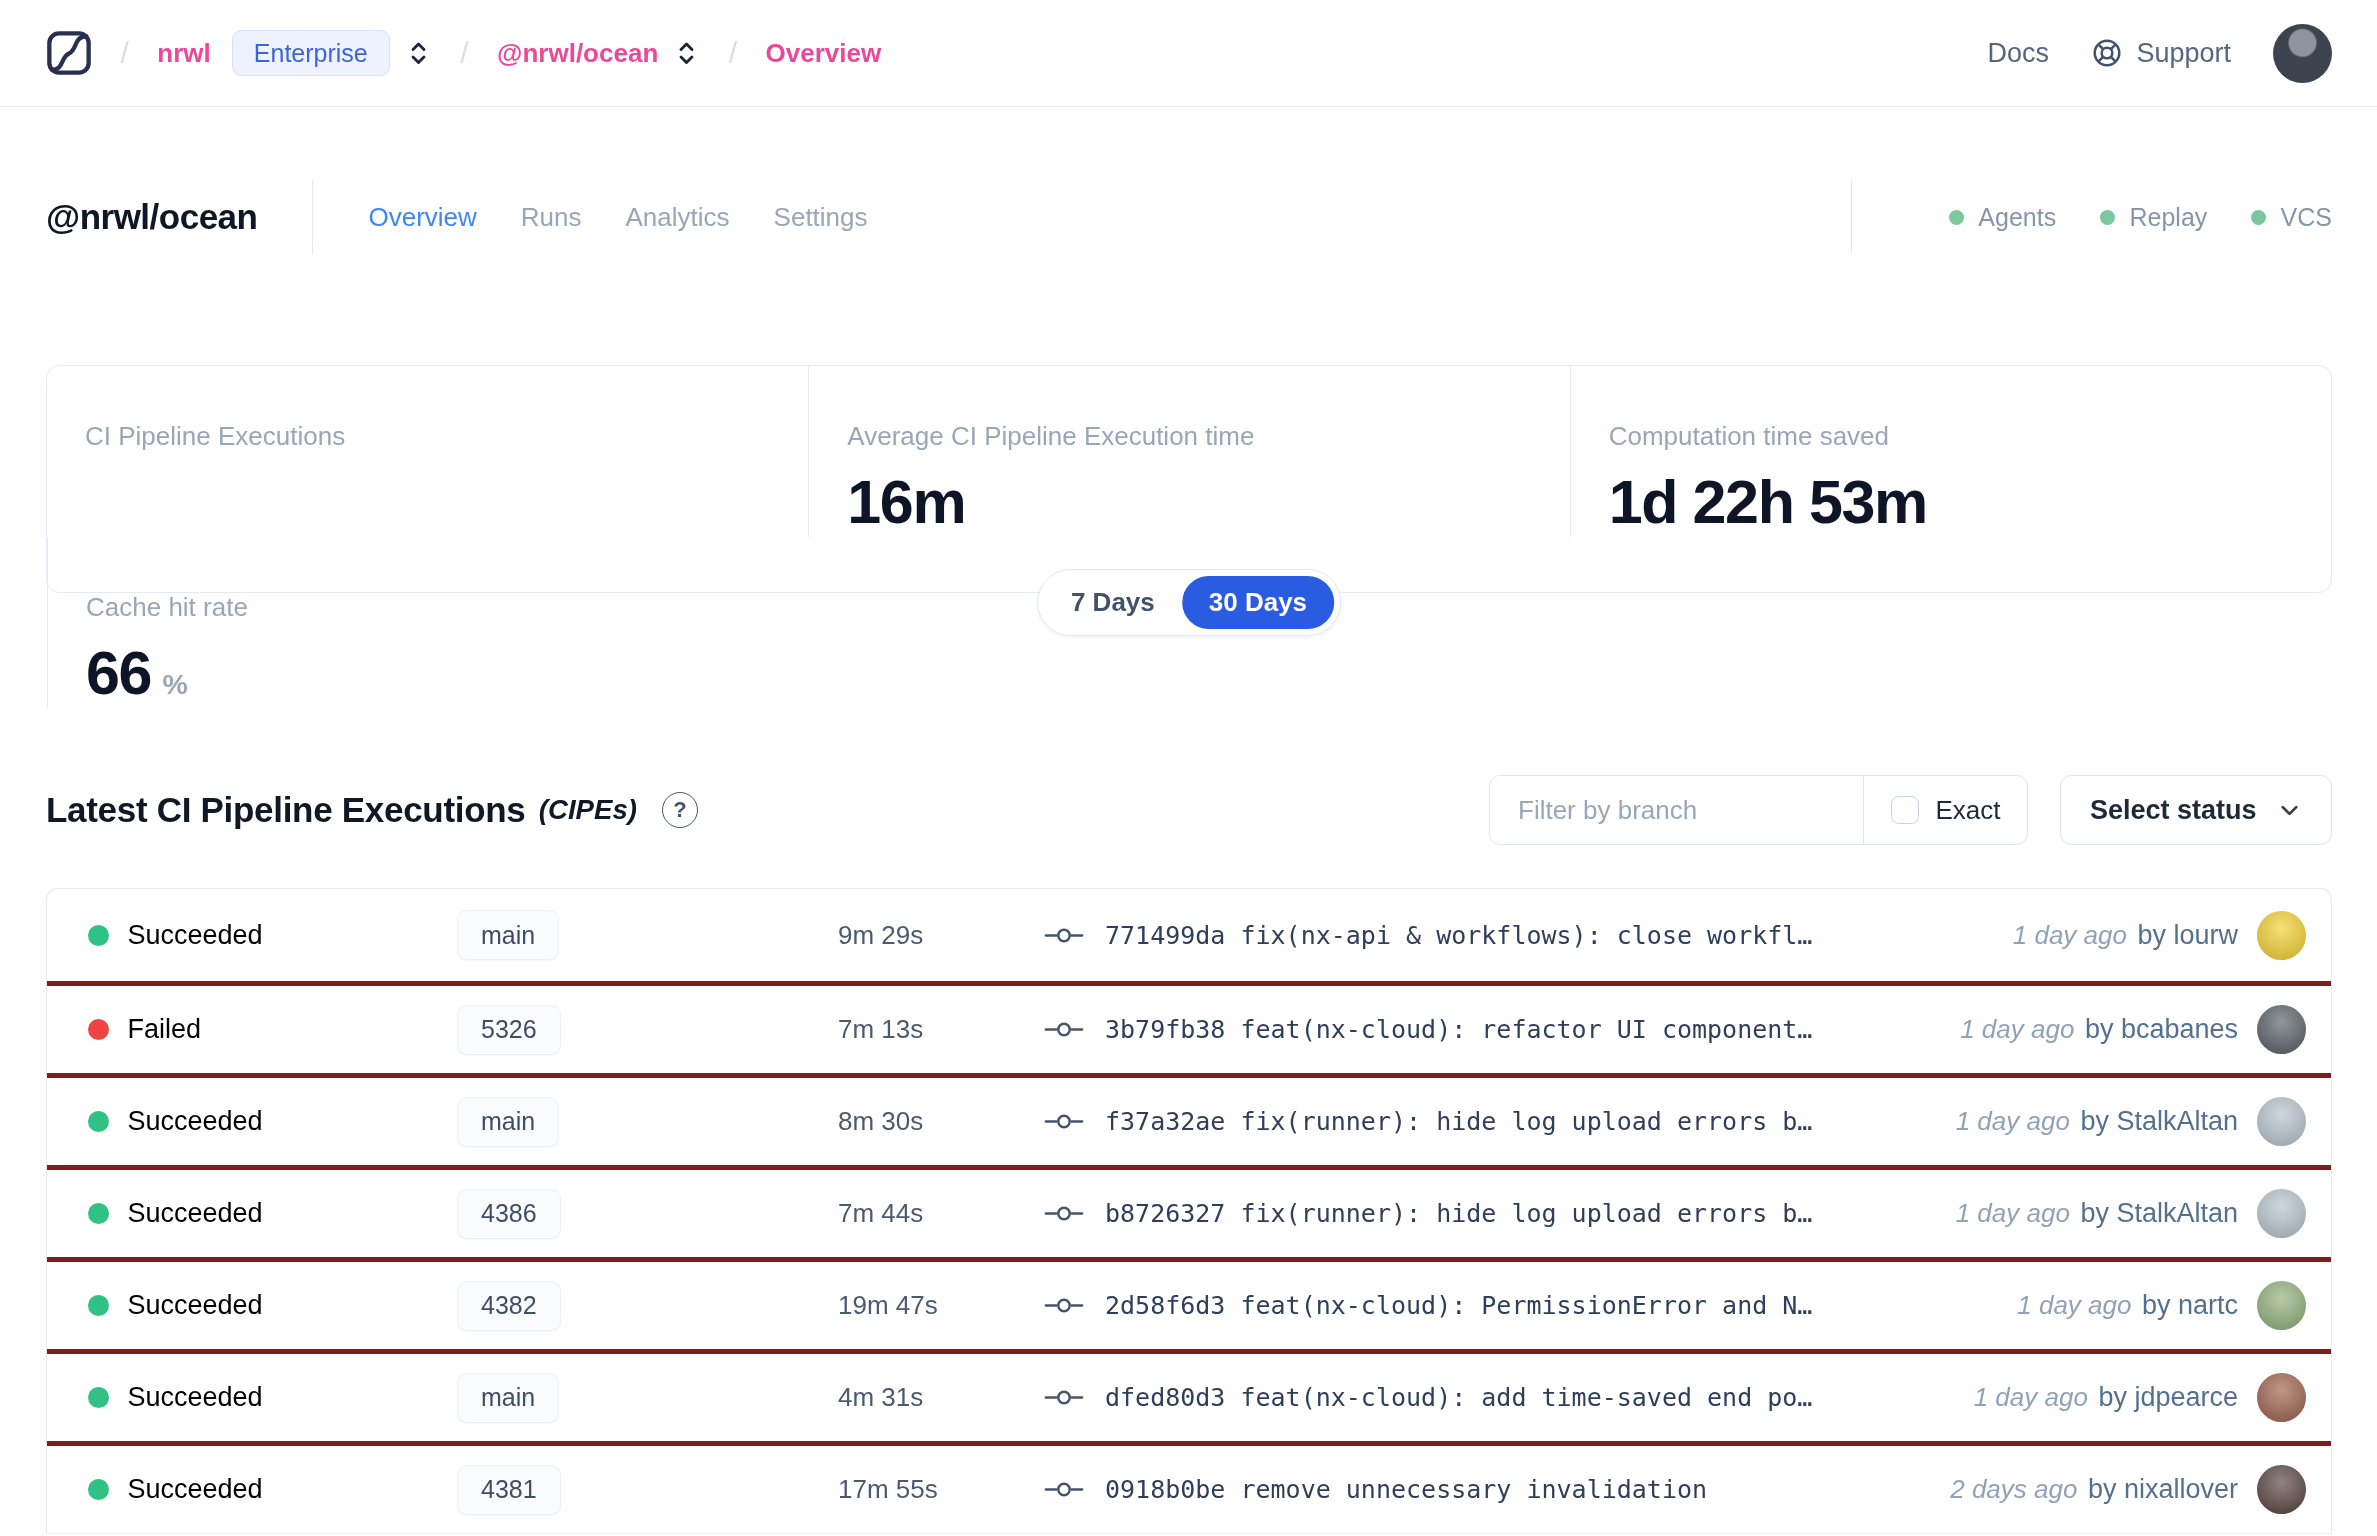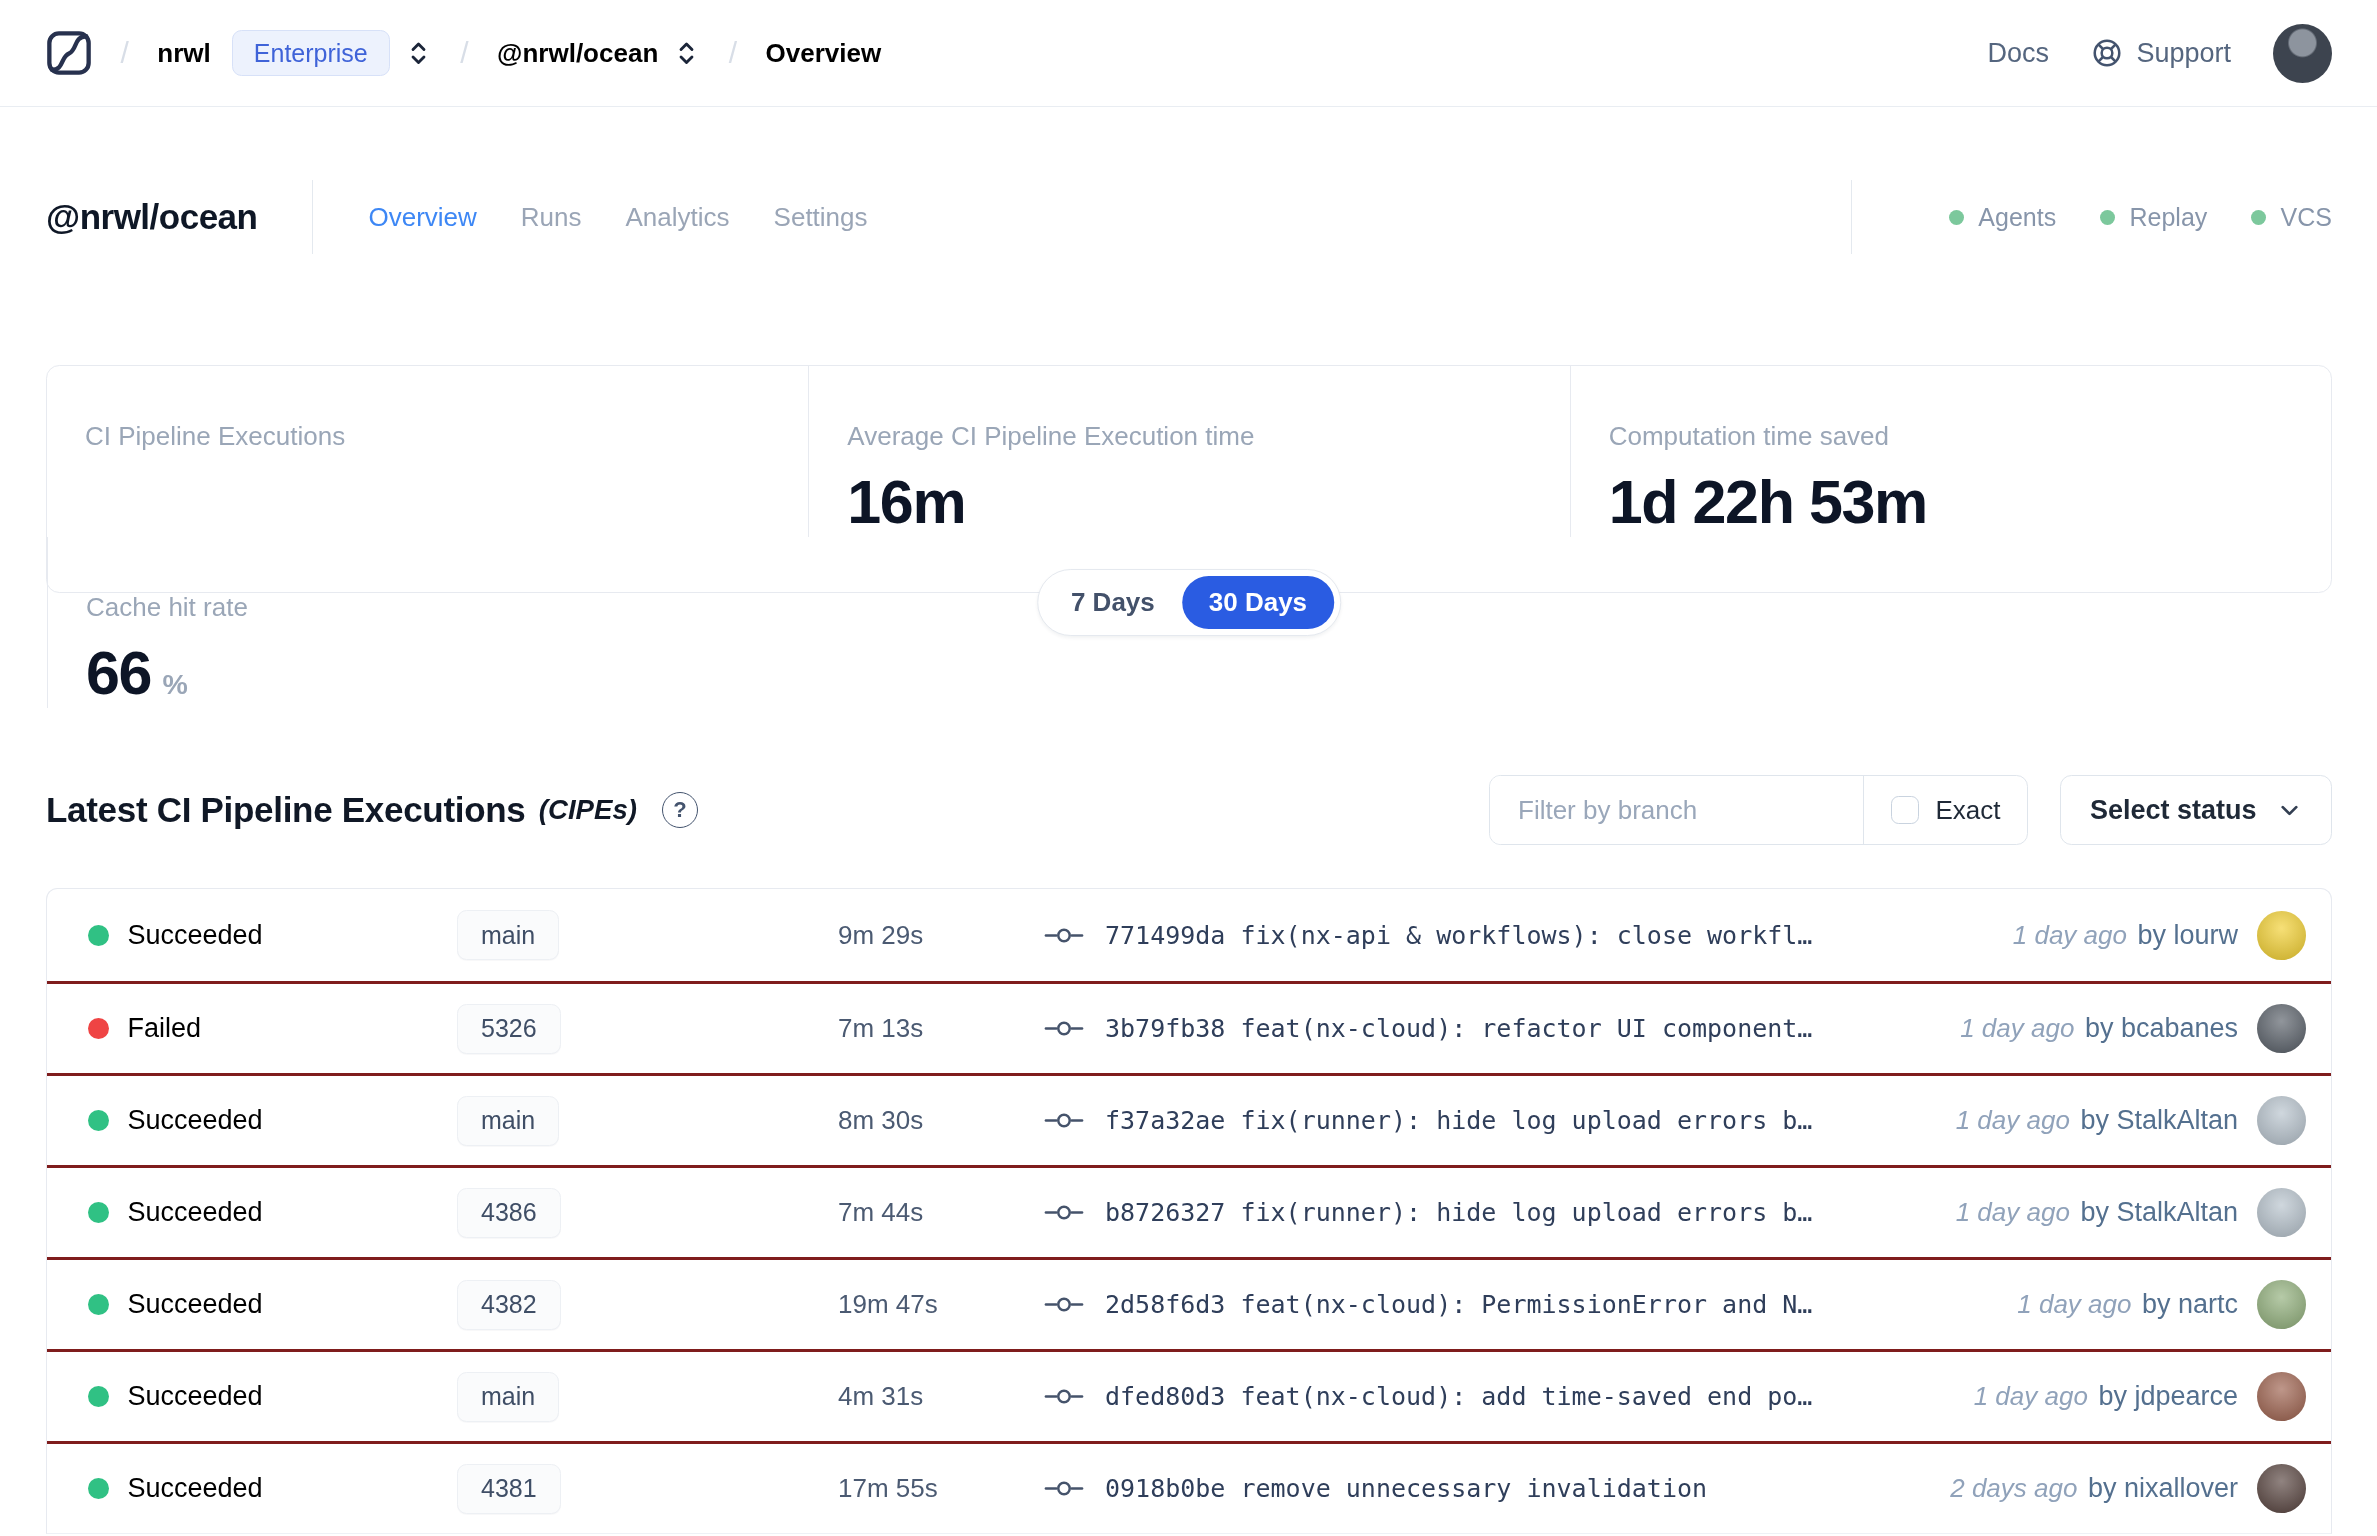--- a/index.html
+++ b/index.html
@@ -4,21 +4,21 @@
 <style>
   * { margin:0; padding:0; box-sizing:border-box; }
   html,body { width:2378px; height:1537px; overflow:hidden; background:#ffffff;
               font-family:"Liberation Sans", sans-serif; color:#16202f; }
 
   
   .topbar { height:107px; display:flex; align-items:center; padding:0 46px;
             border-bottom:1px solid #e9edf2; background:#fff; }
   .crumbs { display:flex; align-items:center; }
   .slash { color:#d8dee7; font-size:30px; font-weight:300; margin:0 28.5px; }
-  .crumb-text { font-size:26px; font-weight:600; color:#000000; }
+  .crumb-text { font-size:26px; font-weight:600; color:#ec4899; }
   .badge-enterprise { margin-left:21px; background:#edf2fd; border:1px solid #d7e1f8;
                       color:#3f63d8; font-size:25px; font-weight:500; border-radius:9.5px;
                       padding:9.5px 21px; line-height:1; }
   .sorter { margin-left:15px; display:inline-flex; align-items:center; cursor:pointer; }
   .nav-right { margin-left:auto; display:flex; align-items:center; gap:42px; }
   .nav-link { font-size:27px; font-weight:500; color:#55667f; display:flex; align-items:center; gap:13.3px; cursor:pointer; }
   .avatar-top { width:59px; height:59px; border-radius:50%;
                 background:#3d444f radial-gradient(circle at 50% 32%, #8d949e 0 26%, rgba(0,0,0,0) 30%);
                 background-blend-mode:normal; }
 
@@ -70,21 +70,21 @@
   .exact-label { font-size:26px; font-weight:500; color:#1f2937; }
   .status-btn { display:flex; align-items:center; gap:19px; height:70px; padding:0 28.5px;
                 border:1.4px solid #dfe5ec; border-radius:11.4px; background:#fff;
                 font-size:27px; font-weight:600; color:#1f2937; cursor:pointer; }
 
   
   .cipe-table { margin:42px 46px 0; border:1px solid #e7eaf0; border-radius:11.4px 11.4px 0 0;
                 border-bottom:1px solid #eef1f6; background:#fff; }
   .row { display:grid; grid-template-columns:46px 314px 376px 204px 1fr auto;
          align-items:center; height:92px; padding:0 25px; cursor:pointer; }
-  .row + .row { border-top:3px solid #7f1d1d; }
+  .row + .row { border-top:5px solid #7f1d1d; }
   .cell-dot { display:flex; }
   .status-dot { width:21px; height:21px; border-radius:50%; margin-left:16px; }
   .status-text { font-size:27px; font-weight:500; color:#000000; padding-left:9.5px; }
   .cell-branch { padding-left:25px; }
   .branch-badge { display:inline-block; background:#fafbfc; border:1px solid #edf0f4;
                   border-radius:9.5px; padding:9.5px 23px; font-size:25px; color:#3f4e66;
                   box-shadow:0 1px 1px rgba(25,35,55,.03); }
   .cell-duration { font-size:26px; color:#4b5a72; padding-left:30px; }
   .cell-commit { display:flex; align-items:center; gap:21px; padding-left:32px; overflow:hidden; }
   .commit-text { font-family:"DejaVu Sans Mono", monospace; font-size:25px; color:#2f3e5a;

